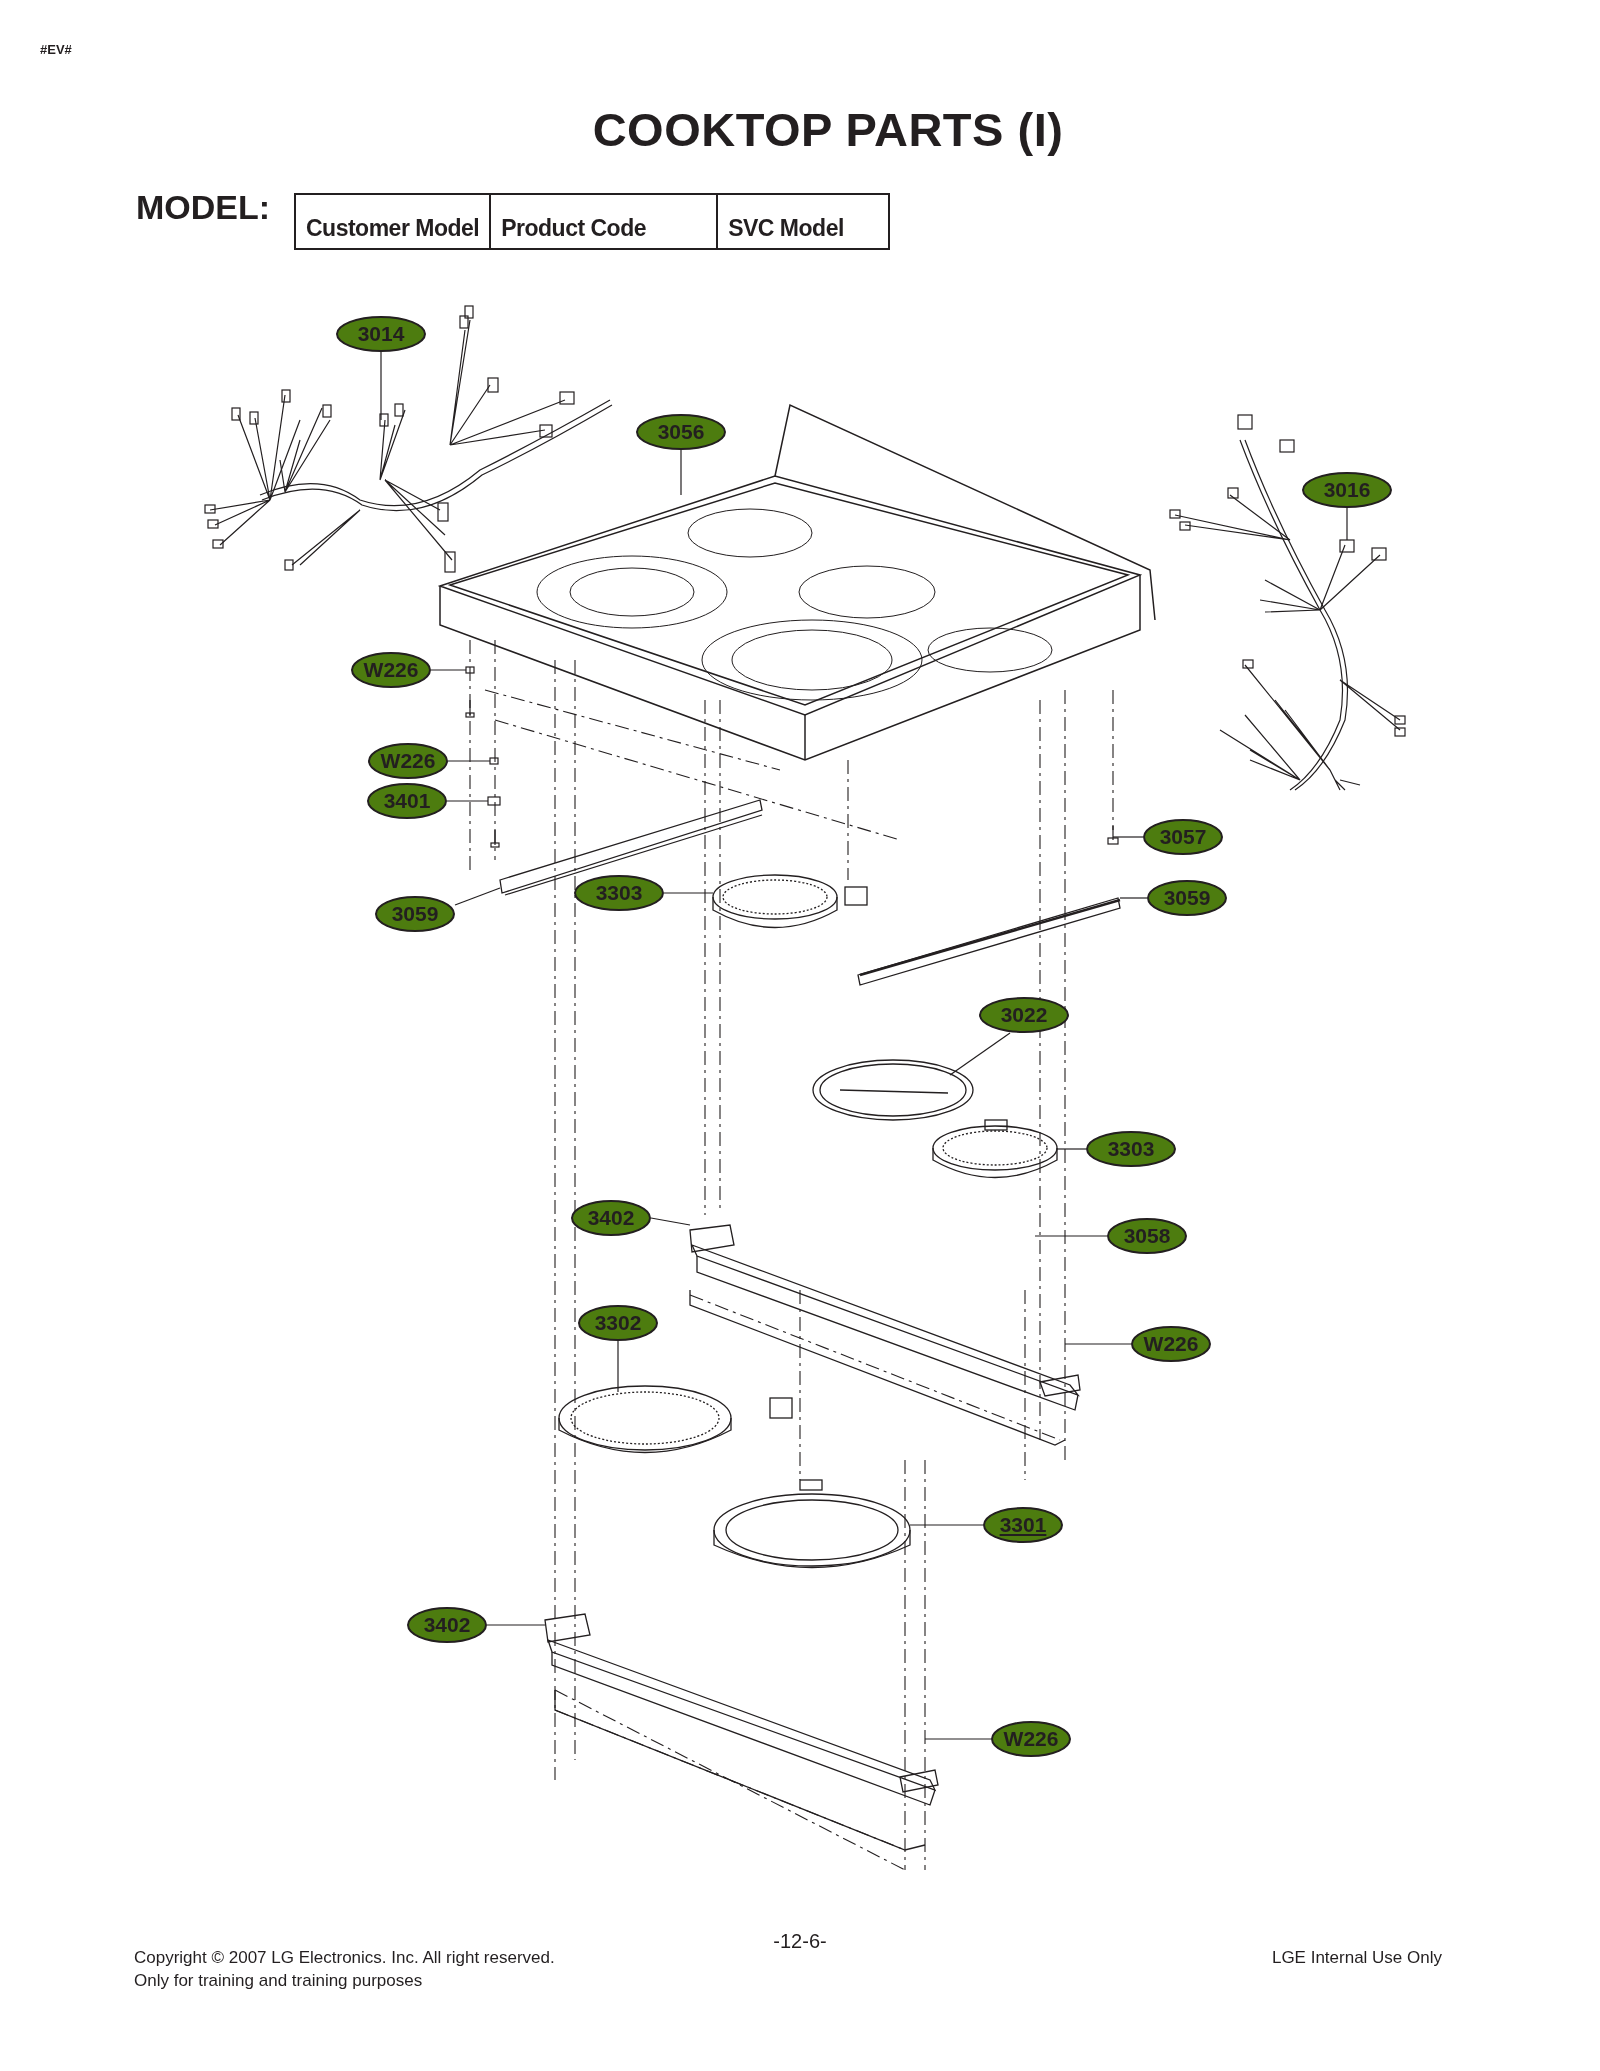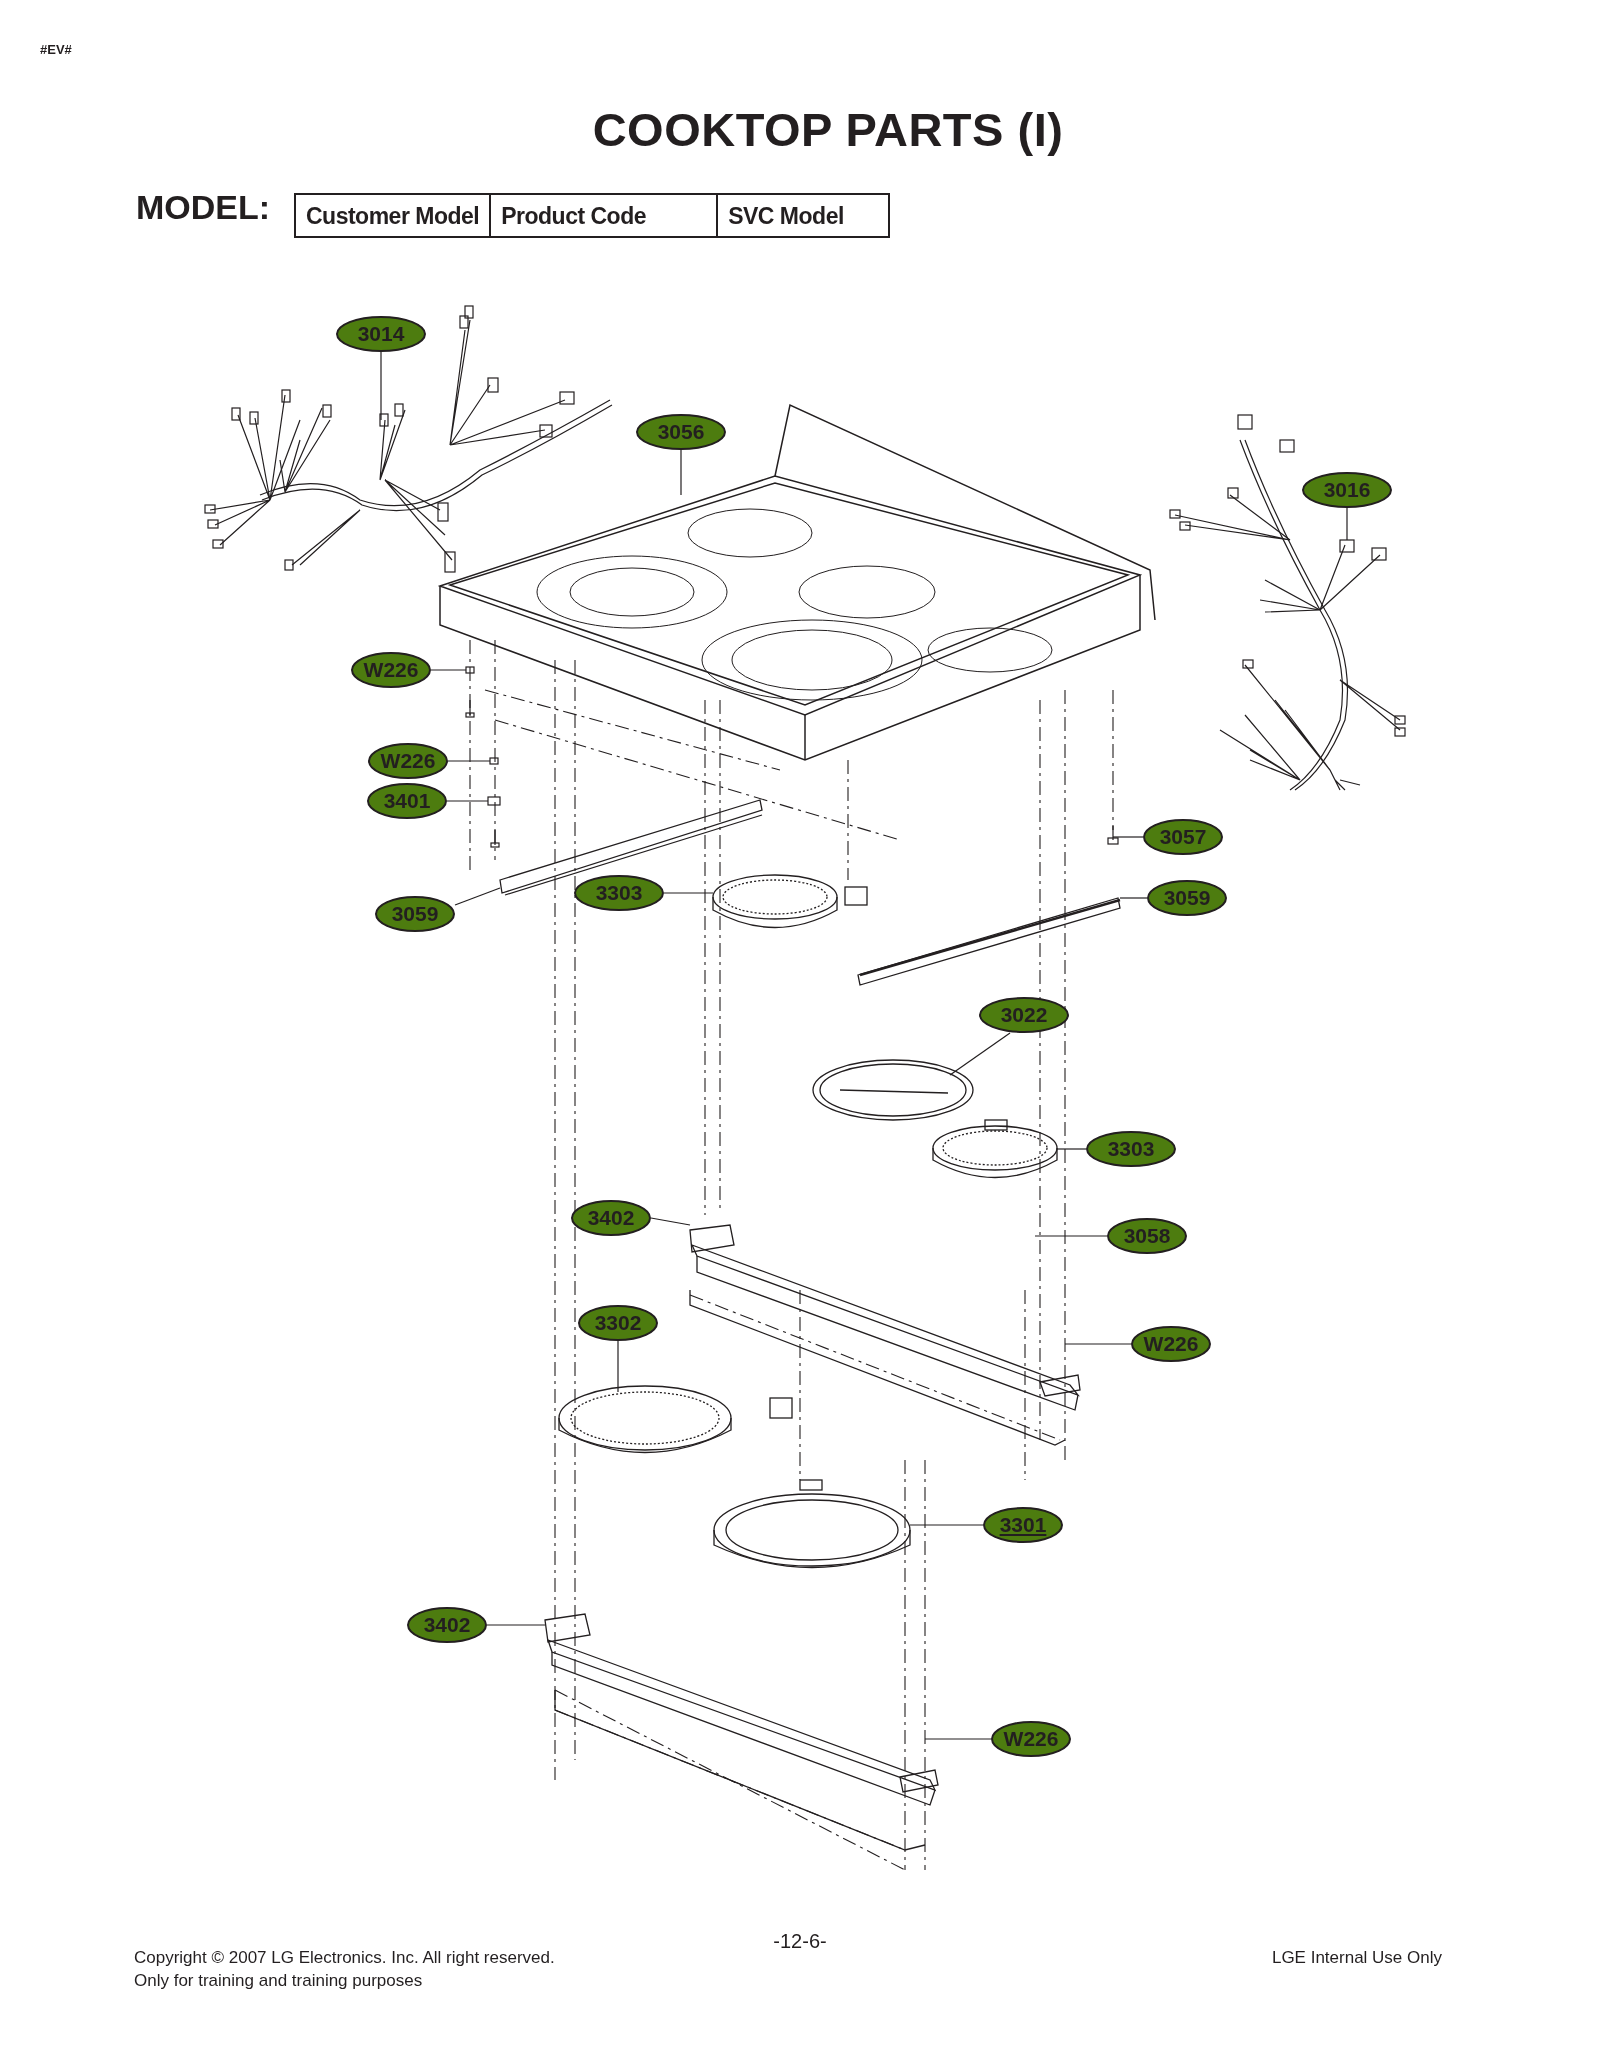--- a/index.html
+++ b/index.html
@@ -4,21 +4,21 @@
 <style>
   html, body { margin:0; padding:0; background:#ffffff; }
   body { width:1600px; height:2071px; position:relative; overflow:hidden;
          font-family:"Liberation Sans", sans-serif; color:#231f20; }
   .doc-tag { position:absolute; left:40px; top:42px; font-size:13px; font-weight:bold; }
   .page-title { position:absolute; left:0; width:1600px; top:102px; text-align:center;
                 font-size:47px; font-weight:bold; letter-spacing:0.5px;margin-left:28px; }
   .model-label { position:absolute; left:136px; top:188px; font-size:34px; font-weight:bold; }
   table.model-table { position:absolute; left:294px; top:193px; border-collapse:collapse;
                       font-size:23px; font-weight:bold; }
-  table.model-table td { border:2px solid #231f20; padding:4px 10px 3px 10px; height:34px;
+  table.model-table td { border:2px solid #231f20; padding:16px 10px 3px 10px; height:34px;
                          white-space:nowrap; transform-origin:left; letter-spacing:-0.5px; }
   table.model-table td.c1 { width:165px; }
   table.model-table td.c2 { width:205px; }
   table.model-table td.c3 { width:150px; }
   svg.diagram { position:absolute; left:0; top:0; width:1600px; height:2071px; }
   .callout { position:absolute; height:36px; border:2px solid #231f20; border-radius:50%;
              display:flex; align-items:center; justify-content:center;
              font-weight:bold; font-size:21px; background:#4d7c0f; box-sizing:border-box; }
   .footer { position:absolute; font-size:17px; line-height:23px; }
   .footer.left { left:134px; top:1946px; }

